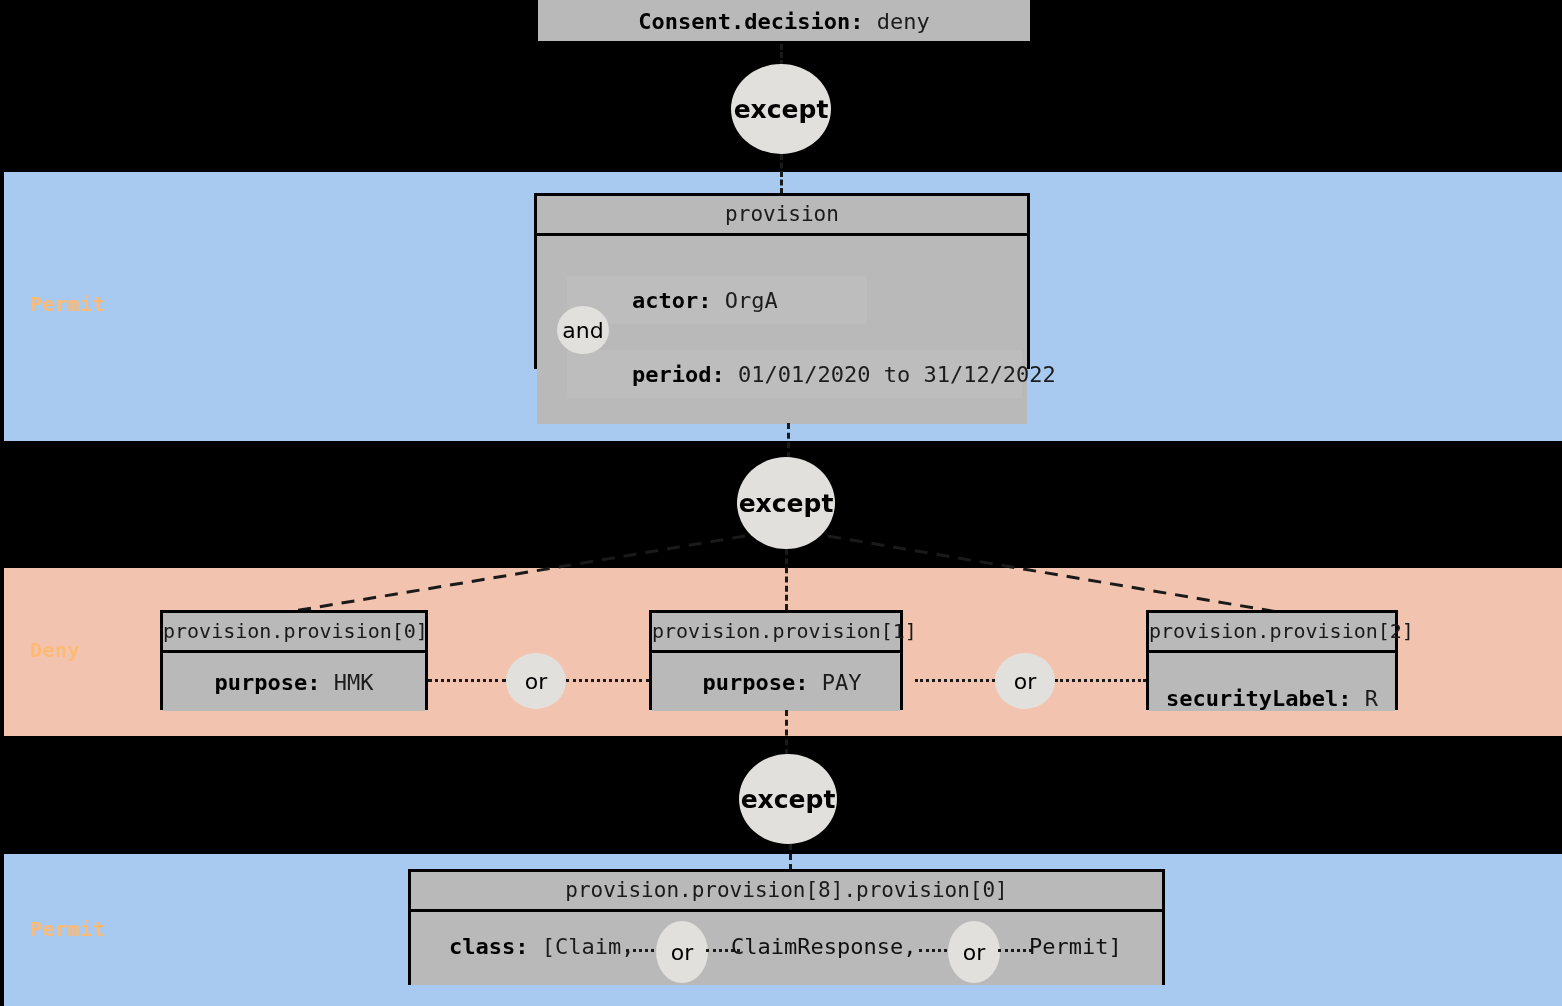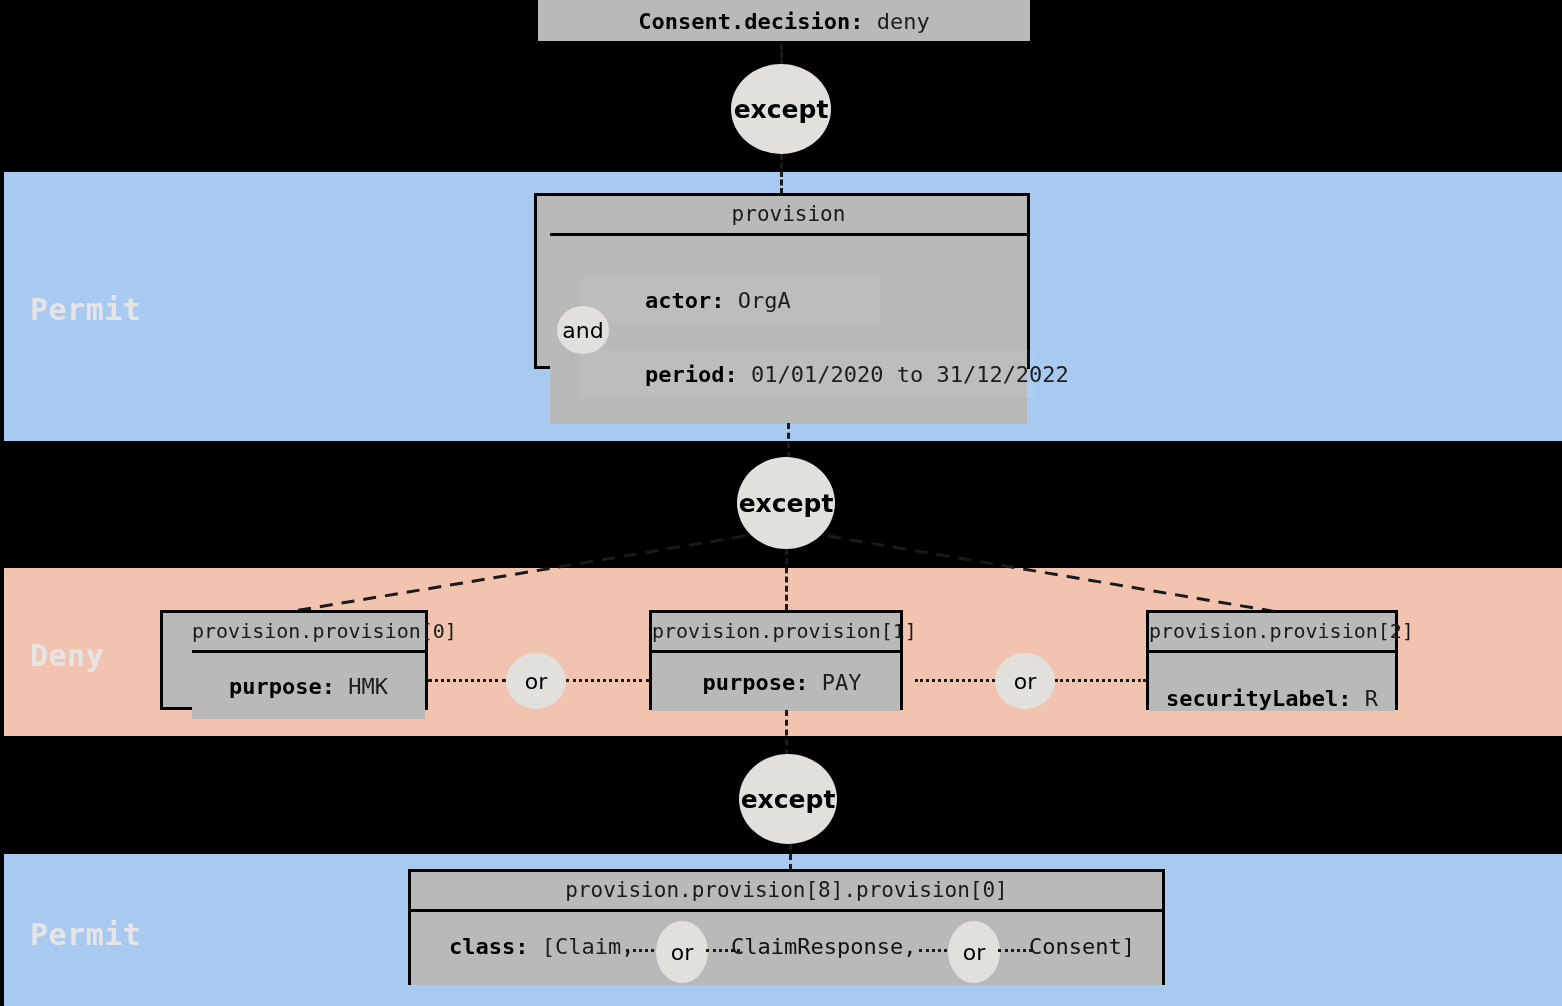--- a/index.html
+++ b/index.html
@@ -33,22 +33,22 @@
     top: 0;
     width: 4px;
     height: 100%;
     background: #000000;
   }
 
   .band-label {
     position: absolute;
     font-family: "DejaVu Sans Mono", "Liberation Mono", monospace;
     font-weight: bold;
-    font-size: 30px;
-    color: #e5e5e5;
+    font-size: 20px;
+    color: #fdba74;
     letter-spacing: 0.5px;
     white-space: nowrap;
   }
 
   
   .node {
     position: absolute;
     background: #b9b9b9;
     border: 3px solid #000000;
     box-sizing: border-box;
@@ -167,21 +167,21 @@
       <span class="v">deny</span></span>
     </div>
   </div>
 
   <div class="vline" style="left:780px;top:44px;height:22px;"></div>
 
   <div class="circle except" style="left:731px;top:64px;width:100px;height:90px;">except</div>
 
   <div class="vline" style="left:780px;top:154px;height:40px;"></div>
 
-  <div class="node" style="left:534px;top:193px;width:496px;height:176px;padding-left:13px;">
+  <div class="node" style="left:534px;top:193px;width:496px;height:176px;">
     <div class="node-header">provision</div>
     <div class="node-body" style="height:188px;">
       <div class="row-shade" style="left:30px;top:40px;width:300px;height:48px;"></div>
       <div class="row-shade" style="left:30px;top:114px;width:455px;height:48px;"></div>
 
       <div class="kv" style="position:absolute;left:95px;top:52px;">
         <span class="k">actor: </span>
         <span class="v">OrgA</span>
       </div>
 
@@ -193,23 +193,23 @@
   </div>
 
   <div class="circle op" style="left:557px;top:306px;width:52px;height:48px;">and</div>
 
   <div class="vline" style="left:787px;top:423px;height:35px;"></div>
 
   <div class="circle except" style="left:737px;top:457px;width:98px;height:92px;">except</div>
 
   <div class="vline" style="left:785px;top:549px;height:61px;"></div>
 
-  <div class="node" style="left:160px;top:610px;width:268px;height:100px;padding-left:29px;">
+  <div class="node" style="left:160px;top:610px;width:268px;height:100px;">
     <div class="node-header" style="font-size:20px;">provision.provision[0]</div>
-    <div class="node-body" style="height:66px;display:flex;align-items:center;justify-content:center;">
+    <div class="node-body" style="height:58px;display:flex;align-items:center;justify-content:center;">
       <div class="kv">
         <span class="k">purpose: </span>
         <span class="v">HMK</span>
       </div>
     </div>
   </div>
 
   <div class="node" style="left:649px;top:610px;width:254px;height:100px;">
     <div class="node-header" style="font-size:20px;">provision.provision[1]</div>
     <div class="node-body" style="height:58px;display:flex;align-items:center;justify-content:center;padding-left:12px;">
@@ -255,17 +255,17 @@
       <div class="hdots" style="left:215px;top:37px;width:34px;border-top-width:3px;"></div>
       <div class="circle op" style="left:245px;top:9px;width:52px;height:62px;">or</div>
       <div class="hdots" style="left:295px;top:37px;width:34px;"></div>
 
       <div class="kv" style="position:absolute;left:320px;top:22px;">ClaimResponse,</div>
 
       <div class="hdots" style="left:508px;top:37px;width:34px;"></div>
       <div class="circle op" style="left:537px;top:9px;width:52px;height:62px;">or</div>
       <div class="hdots" style="left:587px;top:37px;width:34px;"></div>
 
-      <div class="kv" style="position:absolute;left:618px;top:22px;">Consent]</div>
+      <div class="kv" style="position:absolute;left:618px;top:22px;">Permit]</div>
     </div>
   </div>
 
 </div>
 
 </body></html>

